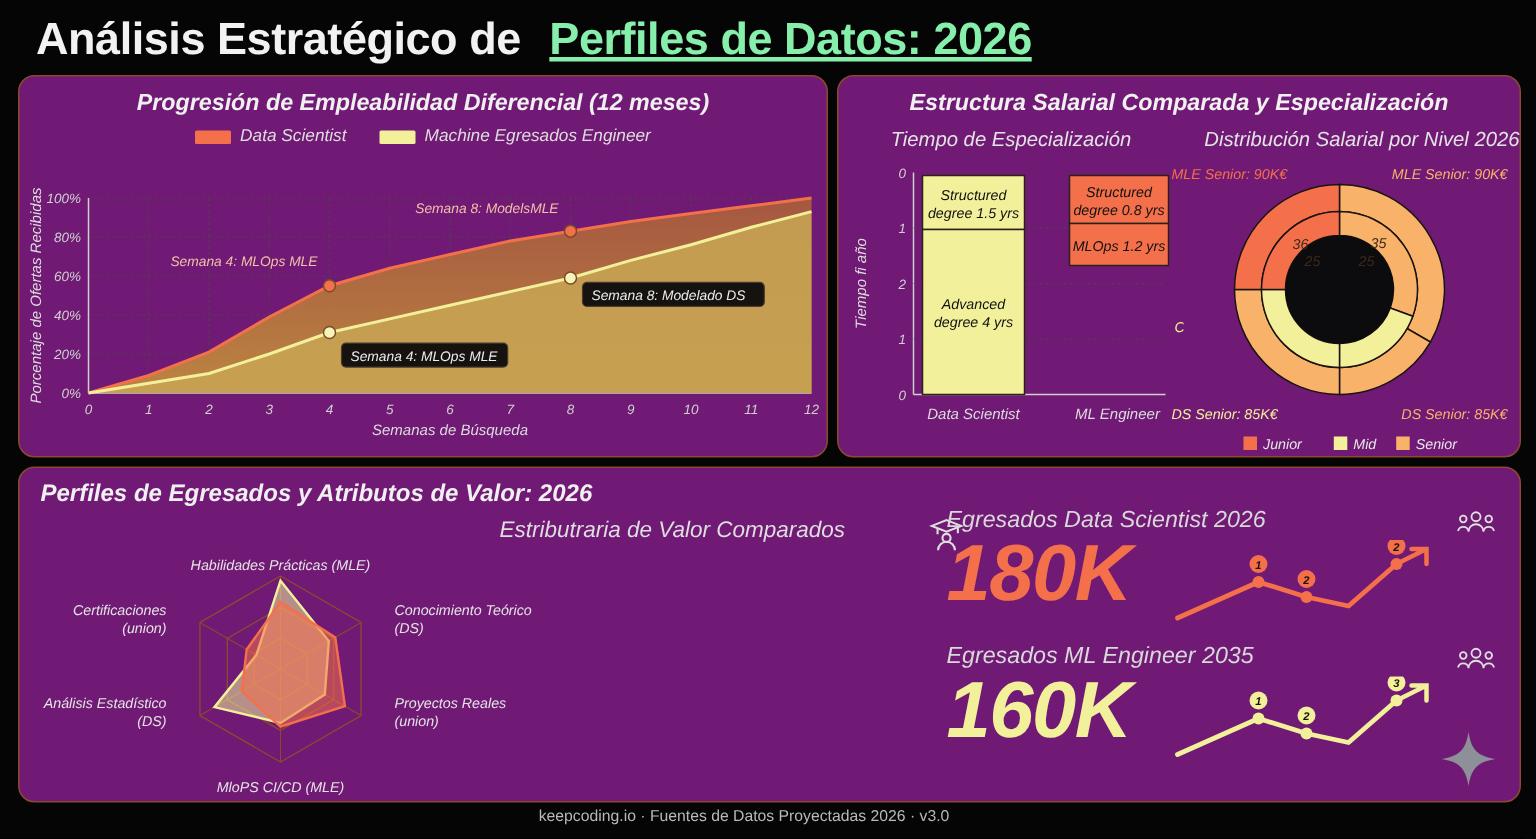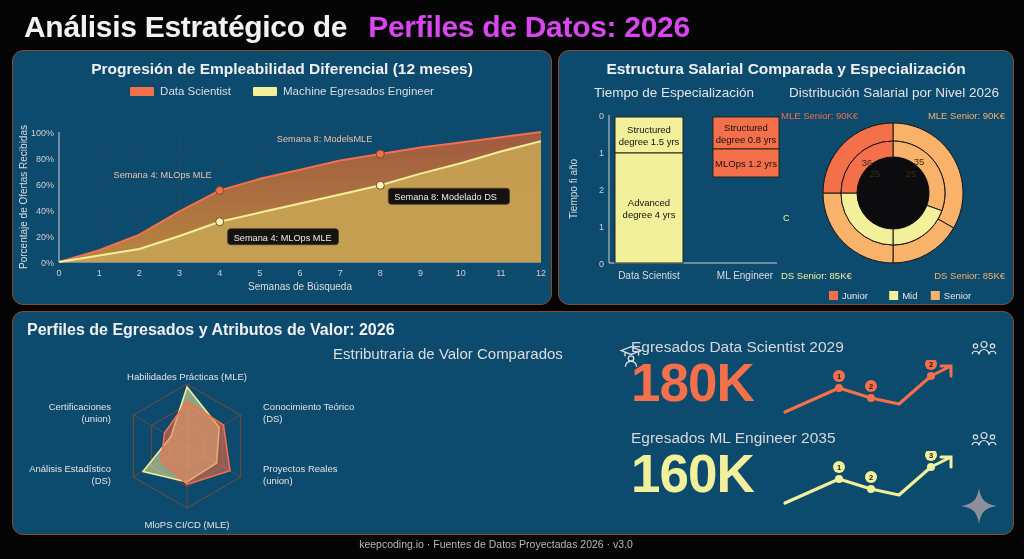--- a/index.html
+++ b/index.html
@@ -2,26 +2,26 @@
 <html><head>
 <meta charset="utf-8">
 <style>
   html,body{margin:0;padding:0;background:#000;}
   body{width:1024px;height:559px;overflow:hidden;
        font-family:"Liberation Sans",sans-serif;color:#e8e8e8;}
   #root{position:relative;width:1024px;height:559px;background:#050505;}
 
   
   .hdr{position:absolute;left:24px;top:6px;height:42px;display:flex;align-items:center;
-       font-size:30px;font-weight:bold;letter-spacing:-0.3px;white-space:nowrap;gap:12px;}
+       font-size:30px;font-weight:bold;letter-spacing:-0.3px;white-space:nowrap;}
   .hdr .w{color:#f2f2f2;}
-  .hdr .o{color:#d946ef;margin-left:9px;}
-
-  
-  .panel{position:absolute;border:1px solid #8a4a2e;border-radius:11px;background:#0c4a6e;}
+  .hdr .o{color:#86efac;margin-left:19px;text-decoration:underline;}
+
+  
+  .panel{position:absolute;border:1px solid #8a4a2e;border-radius:11px;background:#701a75;font-style:italic;}
   #p1{left:12px;top:50px;width:538px;height:253px;}
   #p2{left:558px;top:50px;width:454px;height:253px;}
   #p3{left:12px;top:311px;width:1000px;height:222px;}
 
   .ptitle{text-align:center;font-size:15.5px;font-weight:bold;color:#f0f0f0;margin-top:9px;}
   .ptitle.left{text-align:left;margin-left:14px;font-size:16px;}
 
   
   .legend{display:flex;justify-content:center;gap:22px;margin-top:7px;font-size:11.5px;color:#ddd;}
   .legend .it{display:flex;align-items:center;gap:6px;}
@@ -137,21 +137,21 @@
           <text x="381.3333333333333" y="76.3" class="annot" fill="#ececec">Semana 8: Modelado DS</text>
           <rect x="214.66666666666666" y="104.7" width="110.8" height="16" rx="3" fill="#15120f" stroke="#4a3a30" stroke-width="0.8"></rect>
           <text x="220.66666666666666" y="116.7" class="annot" fill="#ececec">Semana 4: MLOps MLE</text>
         </svg>
     </div>
   </div>
 
   <div class="panel" id="p2">
     <div class="ptitle">Estructura Salarial Comparada y Especialización</div>
     <div class="sub2" style="left:6px;width:218px;">Tiempo de Especialización</div>
-    <div class="sub2" style="left:216px;width:238px;">Distribución Salarial por Nivel 2026</div>
+    <div class="sub2" style="left:216px;width:238px;text-align:right;">Distribución Salarial por Nivel 2026</div>
     <svg id="svg-bar" width="228" height="200" style="position:absolute;left:2px;top:52px;">
         <line x1="48" y1="12" x2="48" y2="160" stroke="#cfcfcf" stroke-width="1"></line>
         <line x1="48" y1="160" x2="216" y2="160" stroke="#cfcfcf" stroke-width="1"></line>
         <text x="43" y="15.5" class="axlbl" text-anchor="end">0</text>
         <line x1="48" y1="49" x2="216" y2="49" stroke="#4a4a4a" stroke-width="0.5" stroke-dasharray="2,2"></line>
         <text x="43" y="52.5" class="axlbl" text-anchor="end">1</text>
         <line x1="48" y1="86" x2="216" y2="86" stroke="#4a4a4a" stroke-width="0.5" stroke-dasharray="2,2"></line>
         <text x="43" y="89.5" class="axlbl" text-anchor="end">2</text>
         <line x1="48" y1="123" x2="216" y2="123" stroke="#4a4a4a" stroke-width="0.5" stroke-dasharray="2,2"></line>
         <text x="43" y="126.5" class="axlbl" text-anchor="end">1</text>
@@ -229,21 +229,21 @@
         <text x="244" y="112" class="radlbl" text-anchor="start">Proyectos Reales</text>
         <text x="244" y="124" class="radlbl" text-anchor="start">(union)</text>
         <text x="168" y="168" class="radlbl" text-anchor="middle">MloPS CI/CD (MLE)</text>
         <text x="92" y="112" class="radlbl" text-anchor="end">Análisis Estadístico</text>
         <text x="92" y="124" class="radlbl" text-anchor="end">(DS)</text>
         <text x="92" y="50" class="radlbl" text-anchor="end">Certificaciones</text>
         <text x="92" y="62" class="radlbl" text-anchor="end">(union)</text>
       </svg>
 
     <div class="kpi" style="left:618px;top:26px;">
-      <div class="cap">Egresados Data Scientist 2029</div>
+      <div class="cap">Egresados Data Scientist 2026</div>
       <div class="big o">180K</div>
     </div>
     <svg width="26" height="22" viewBox="0 0 26 22" style="position:absolute;left:958px;top:28px;">
       <g fill="none" stroke="#e0e0e0" stroke-width="1.2">
         <circle cx="4.5" cy="6" r="2.2"></circle>
           <path d="M1 14 a3.6 3.6 0 0 1 7 0"></path>
         <circle cx="13" cy="4.5" r="3"></circle>
           <path d="M8 14.5 a5 5 0 0 1 10 0"></path>
         <circle cx="21.5" cy="6" r="2.2"></circle>
           <path d="M18 14 a3.6 3.6 0 0 1 7 0"></path>

